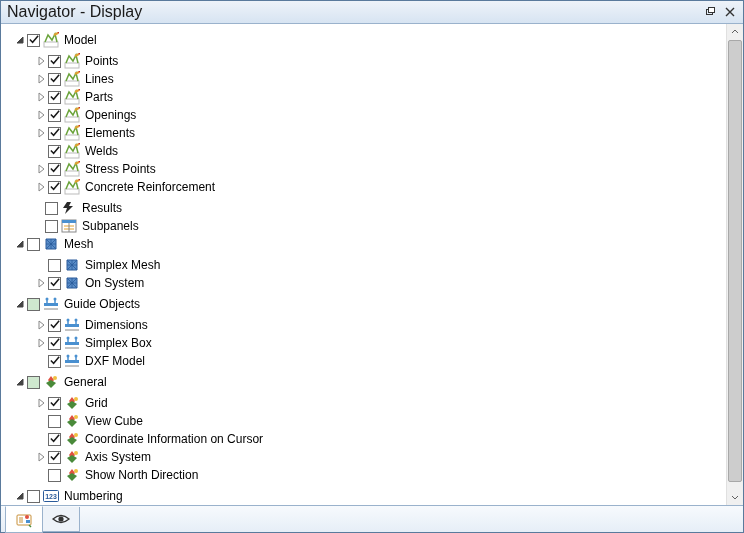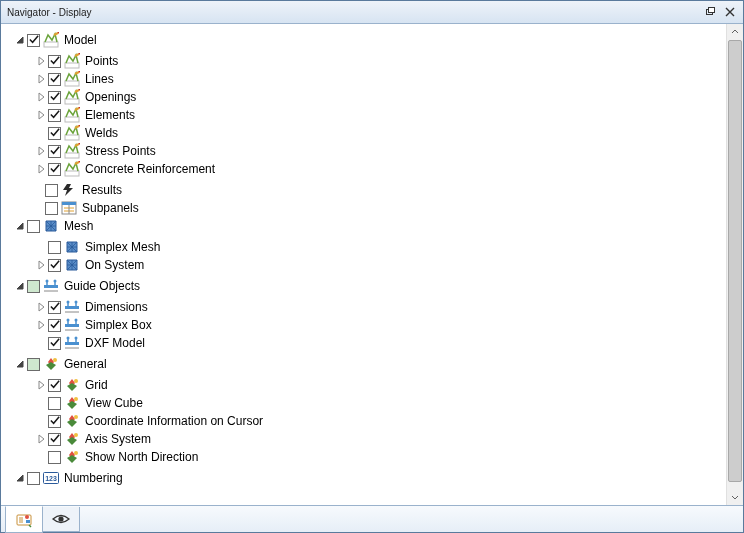--- a/index.html
+++ b/index.html
@@ -1,17 +1,17 @@
 <!DOCTYPE html>
 <html><head>
 <meta charset="utf-8">
 <style>
   html,body{margin:0;padding:0;font-family:"Segoe UI",Tahoma,sans-serif;font-size:12px;color:#000;background:#fff;}
   .panel{width:744px;height:533px;border:1px solid #5a7a9c;box-sizing:border-box;display:flex;flex-direction:column;background:#fff;}
-  .titlebar{height:22px;background:linear-gradient(#eef3f9,#d7e4f2);border-bottom:1px solid #9ab2cc;display:flex;align-items:center;padding:0 4px 0 6px;font-size:10px;color:#1a1a1a;}
+  .titlebar{height:22px;background:linear-gradient(#eef3f9,#d7e4f2);border-bottom:1px solid #9ab2cc;display:flex;align-items:center;padding:0 4px 0 6px;font-size:16px;color:#1a1a1a;}
   .titlebar .title{flex:1;}
   .tb-btn{width:16px;height:16px;display:flex;align-items:center;justify-content:center;margin-left:2px;border:1px solid transparent;border-radius:2px;}
   .tb-btn svg{display:block;}
   .tree-wrap{flex:1;display:flex;overflow:hidden;}
   .tree{flex:1;overflow:auto;padding:4px 0 4px 4px;}
   .scrollbar{width:16px;background:#f0f0f0;border-left:1px solid #e0e0e0;position:relative;}
   .scroll-btn{height:16px;display:flex;align-items:center;justify-content:center;background:#f0f0f0;}
   .scroll-track{position:absolute;top:16px;bottom:16px;left:0;right:0;}
   .scroll-thumb{position:absolute;left:1px;right:1px;background:#cdcdcd;border:1px solid #a8a8a8;border-radius:2px;}
   ul.tree-root, ul.tree-root ul{list-style:none;margin:3px;padding:0;}
@@ -129,20 +129,41 @@
       <span class="cb checked">
                     <svg width="12" height="12" viewBox="0 0 13 13">
                       <use href="#ic-check"></use>
                     </svg>
                   </span>
       <span class="icon">
                     <svg width="16" height="16" viewBox="0 0 16 16">
                       <use href="#ic-model"></use>
                     </svg>
                   </span>
+      <span class="label">Parts</span>
+    </div>
+              </li>
+              <li class="node">
+    <div class="row">
+      <span class="spacer" style="width:24px"></span>
+      <span class="twisty">
+                    <svg width="10" height="10" viewBox="0 0 10 10">
+                      <use href="#ic-tw-right"></use>
+                    </svg>
+                  </span>
+      <span class="cb checked">
+                    <svg width="12" height="12" viewBox="0 0 13 13">
+                      <use href="#ic-check"></use>
+                    </svg>
+                  </span>
+      <span class="icon">
+                    <svg width="16" height="16" viewBox="0 0 16 16">
+                      <use href="#ic-model"></use>
+                    </svg>
+                  </span>
       <span class="label">Openings</span>
     </div>
               </li>
               <li class="node">
     <div class="row">
       <span class="spacer" style="width:24px"></span>
       <span class="twisty">
                     <svg width="10" height="10" viewBox="0 0 10 10">
                       <use href="#ic-tw-right"></use>
                     </svg>

